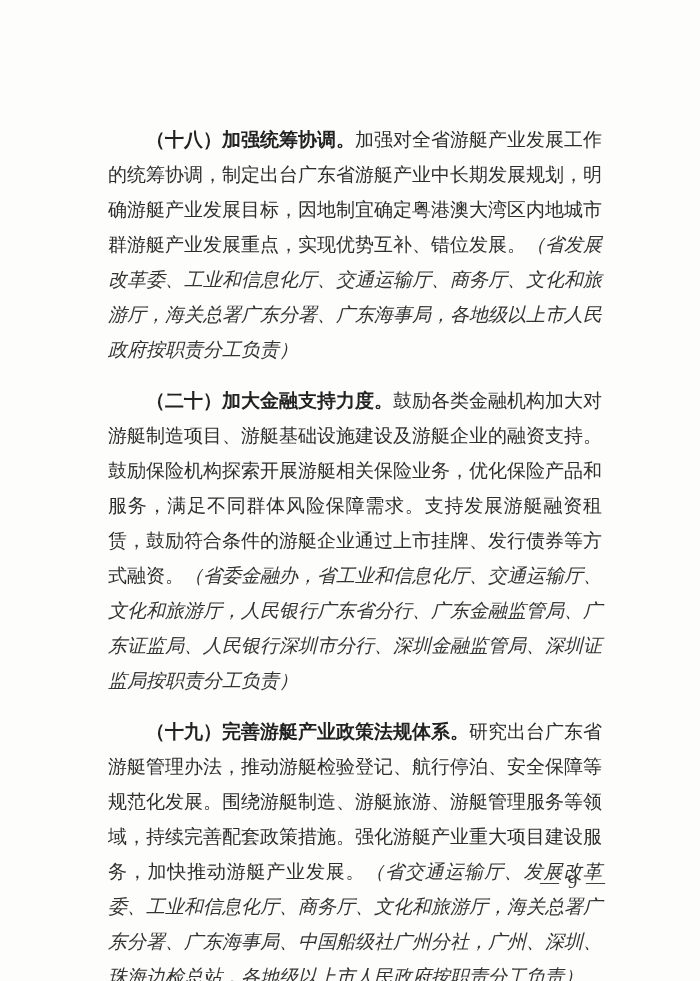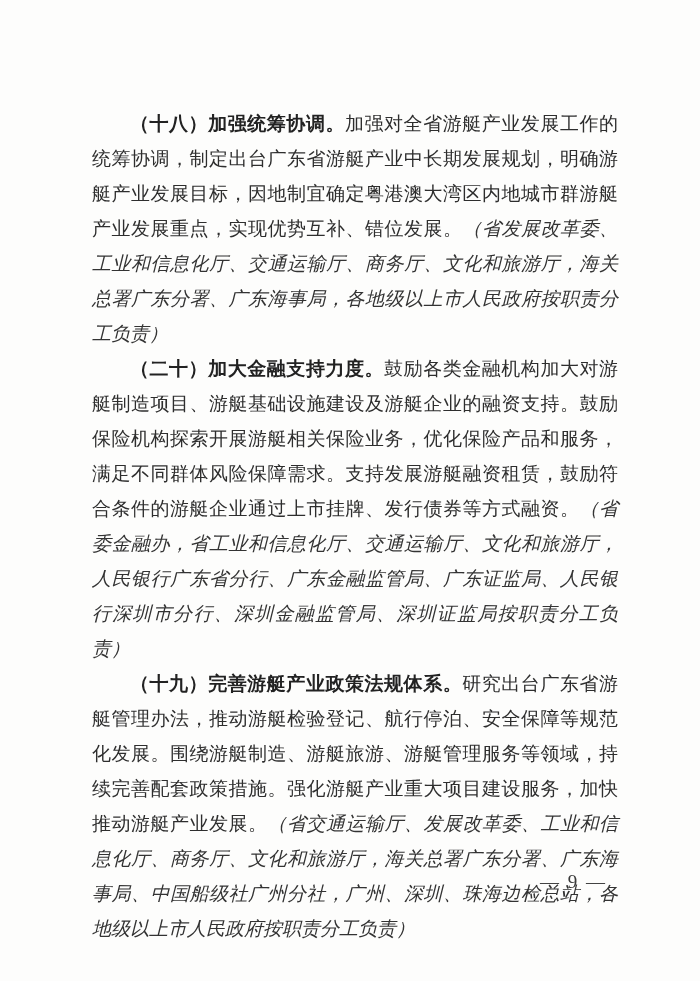--- a/index.html
+++ b/index.html
@@ -20,21 +20,21 @@
     top: 106px;
     left: 92px;
     width: 526px;
     font-size: 19px;
     line-height: 35px;
     color: #2e2e2e;
     text-align: justify;
     text-justify: inter-character;
   }
   .para {
-    margin: 0;
+    margin: 16px;
     padding: 0;
     text-indent: 2em;
     font-family: Liberation Serif, serif;
   }
   .para-number,
   .para-heading {
     font-weight: 700;
     color: #222222;
   }
   .para-body {

